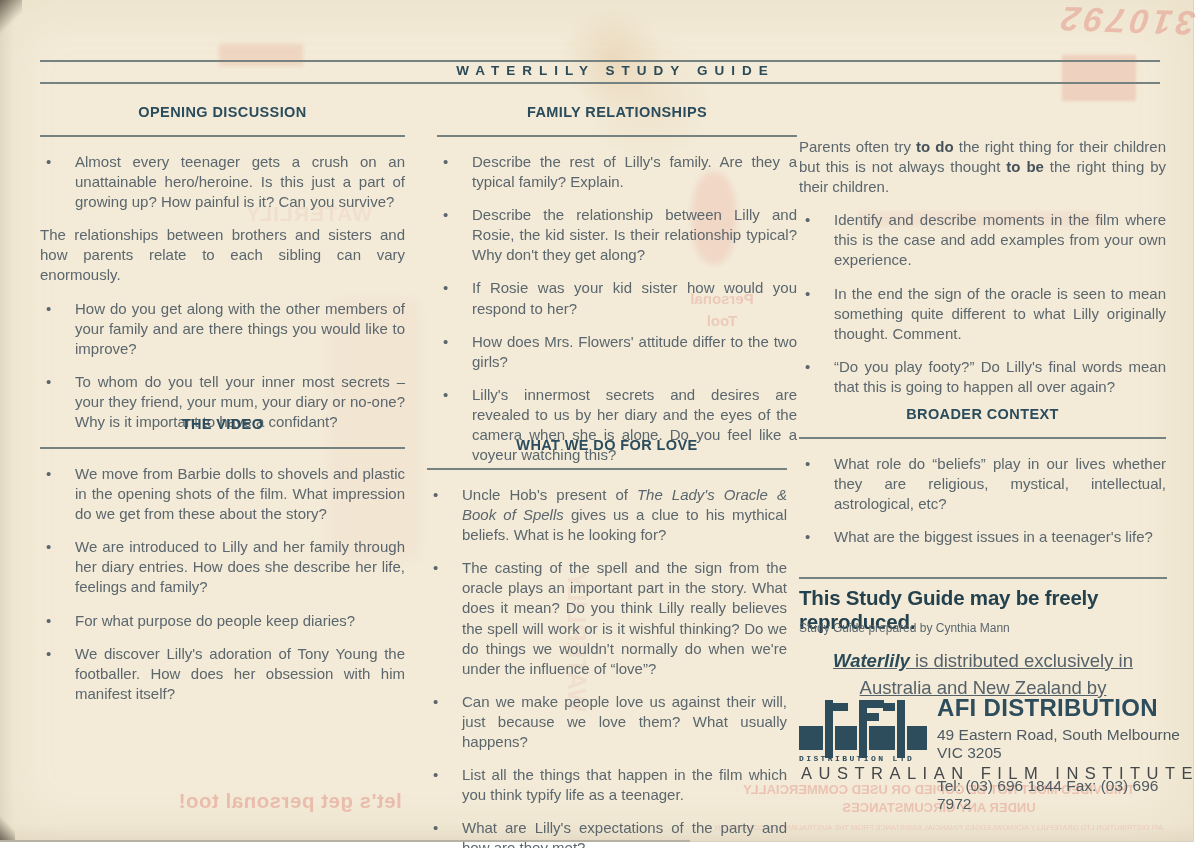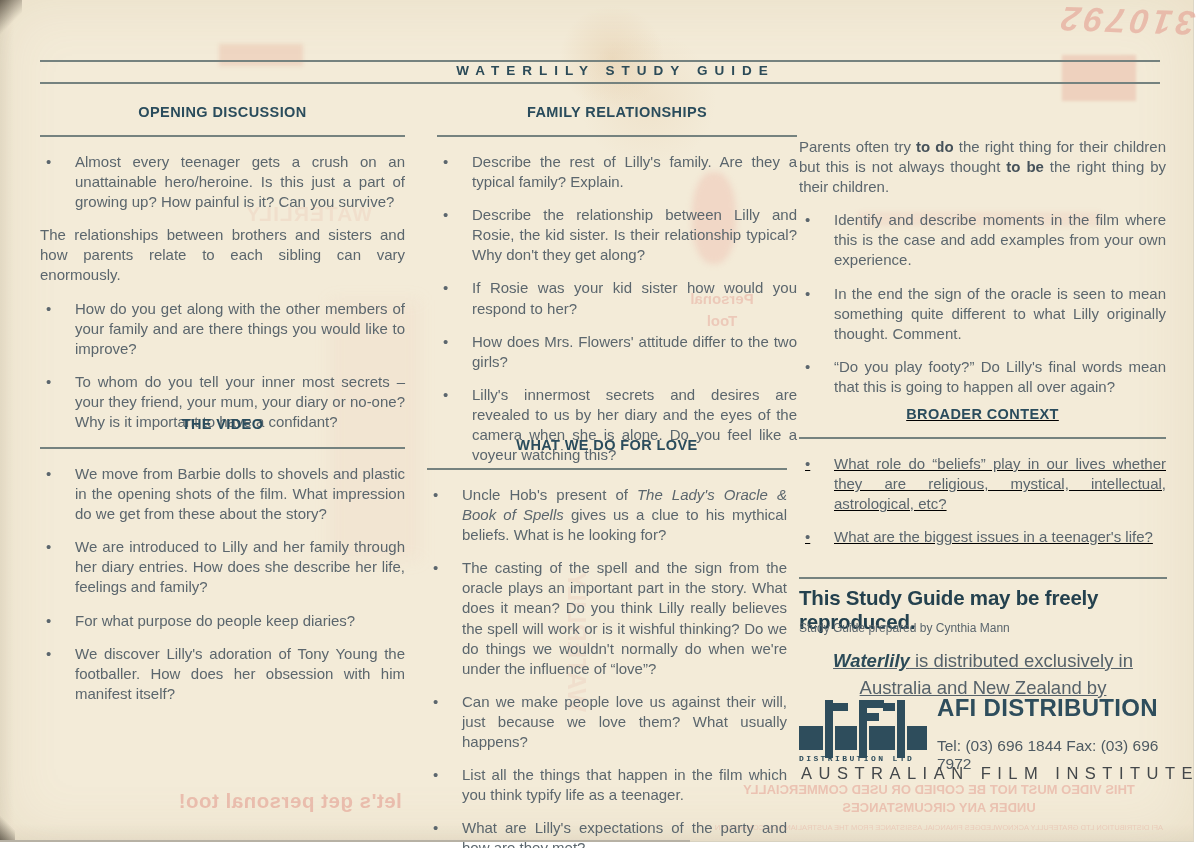--- a/index.html
+++ b/index.html
@@ -175,21 +175,21 @@
     <div class="bullet">
       <span class="dot">•</span>
       <span class="btext">In the end the sign of the oracle is seen to mean something quite different to what Lilly originally thought. Comment.</span>
     </div>
     <div class="bullet">
       <span class="dot">•</span>
       <span class="btext">“Do you play footy?” Do Lilly's final words mean that this is going to happen all over again?</span>
     </div>
   </div>
 
-  <div class="section" style="left:799px;top:406px;width:367px;text-decoration:underline;">
+  <div class="section" style="left:799px;top:406px;width:367px;">
     <div class="sec-head">BROADER CONTEXT</div>
     <div class="bullet">
       <span class="dot">•</span>
       <span class="btext">What role do “beliefs” play in our lives whether they are religious, mystical, intellectual, astrological, etc?</span>
     </div>
     <div class="bullet">
       <span class="dot">•</span>
       <span class="btext">What are the biggest issues in a teenager's life?</span>
     </div>
   </div>
@@ -206,20 +206,21 @@
       <div class="flag" style="left:34px;top:3px;width:15px;"></div>
       <div class="stroke" style="left:58px;"></div>
       <div class="flag" style="left:68px;top:0px;width:17px;"></div>
       <div class="flag" style="left:68px;top:13px;width:12px;"></div>
       <div class="stroke" style="left:96px;"></div>
       <div class="flag" style="left:84px;top:3px;width:12px;"></div>
       <div class="afi-sub">DISTRIBUTION LTD</div>
     </div>
     <div class="afi-text">
       <div class="afi-name">AFI DISTRIBUTION</div>
+      <div class="afi-addr">49 Eastern Road, South Melbourne VIC 3205</div>
       <div class="afi-phone">Tel: (03) 696 1844  Fax: (03) 696 7972</div>
     </div>
   </div>
   <div class="institute">AUSTRALIAN FILM INSTITUTE</div>
 
   <div class="corner" style="left:0;top:0;width:22px;height:42px;background:linear-gradient(135deg,rgba(70,62,50,0.75) 0%,rgba(70,62,50,0) 55%);"></div>
   <div class="corner" style="left:0;top:816px;width:15px;height:25px;background:linear-gradient(45deg,rgba(60,54,44,0.7) 0%,rgba(60,54,44,0) 65%);"></div>
   <div class="corner" style="left:0;top:840px;width:690px;height:2px;background:#b7b1a4;"></div>
 </div>
 

